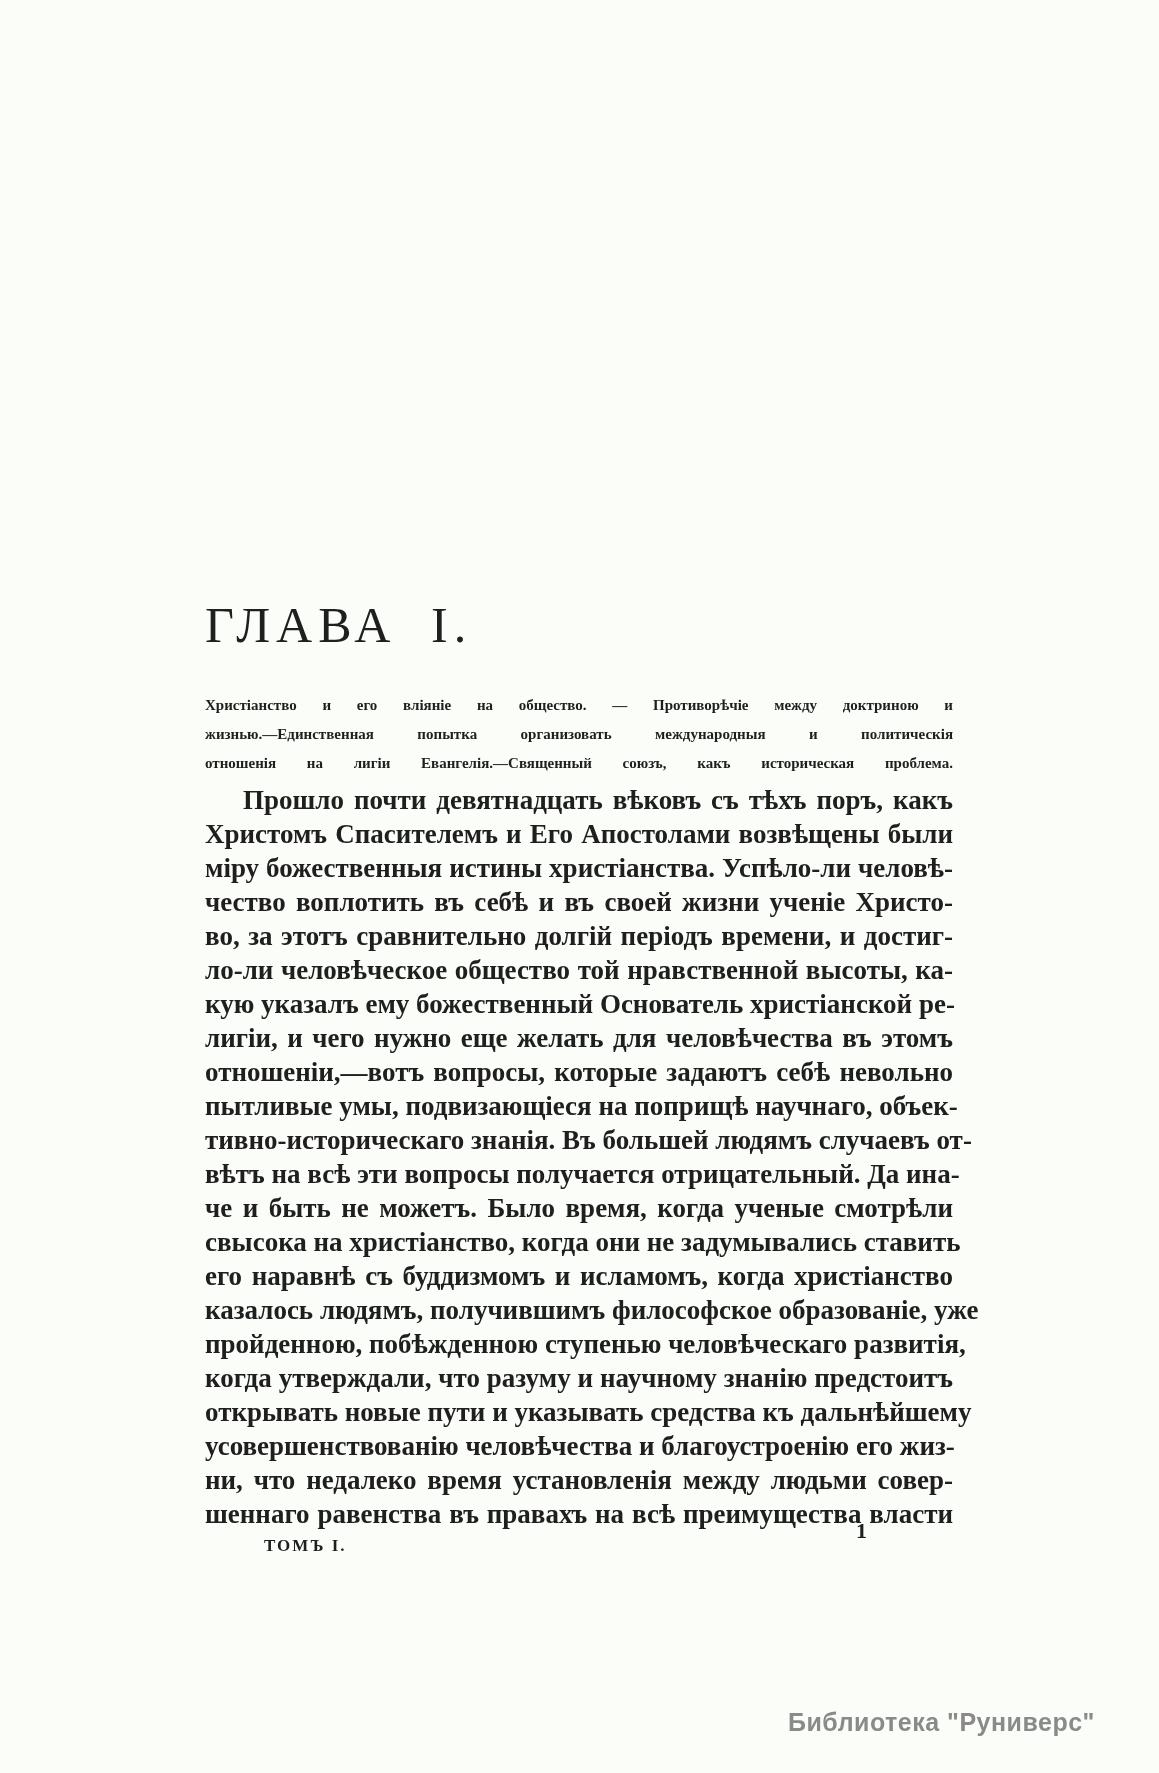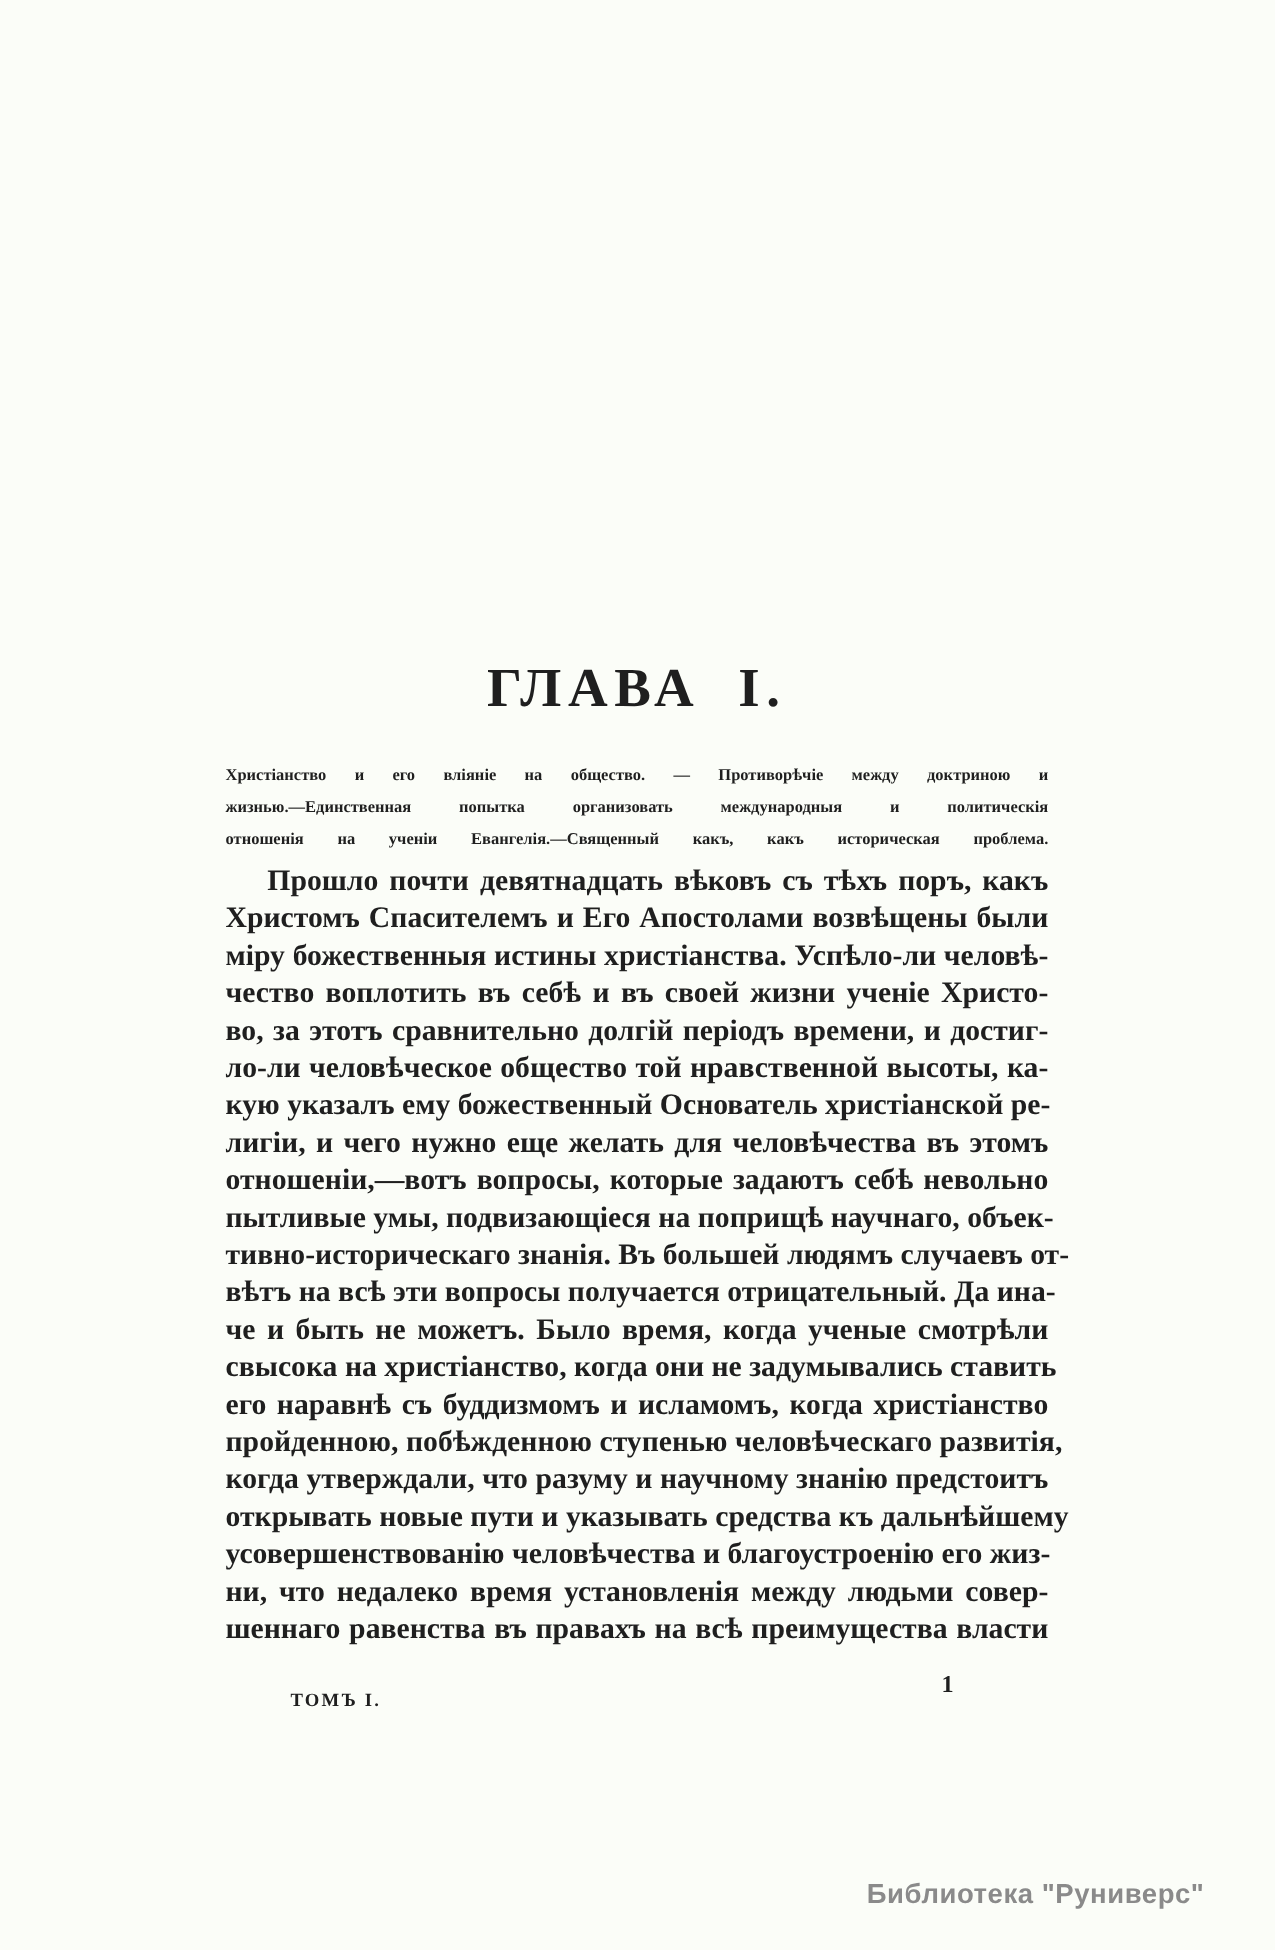--- a/index.html
+++ b/index.html
@@ -15,23 +15,23 @@
     font-family: "Liberation Serif", "DejaVu Serif", serif;
     color: #1f1f1f;
     overflow: hidden;
   }
   .chapter-title {
     position: absolute;
     top: 598px;
     left: 205px;
     width: 748px;
     margin: 0;
-    text-align: center;
+    text-align: left;
     font-size: 50px;
-    font-weight: 700;
+    font-weight: 400;
     letter-spacing: 6px;
     word-spacing: 16px;
     line-height: 1.1;
   }
   .summary {
     position: absolute;
     top: 691px;
     left: 205px;
     width: 748px;
     font-size: 15px;
@@ -90,39 +90,40 @@
 </head>
 <body>
 
 <div class="page">
 
   <h1 class="chapter-title">ГЛАВА I.</h1>
 
   <div class="summary">
     <div class="s-line">Христіанство и его вліяніе на общество. — Противорѣчіе между доктриною и</div>
     <div class="s-line">жизнью.—Единственная попытка организовать международныя и политическія</div>
-    <div class="s-line">отношенія на ученіи Евангелія.—Священный какъ, какъ историческая проблема.</div>
+    <div class="s-line">отношенія на лигіи Евангелія.—Священный союзъ, какъ историческая проблема.</div>
   </div>
 
   <div class="body-text">
     <div class="b-line indent">Прошло почти девятнадцать вѣковъ съ тѣхъ поръ, какъ</div>
     <div class="b-line">Христомъ Спасителемъ и Его Апостолами возвѣщены были</div>
     <div class="b-line">міру божественныя истины христіанства. Успѣло-ли человѣ-</div>
     <div class="b-line">чество воплотить въ себѣ и въ своей жизни ученіе Христо-</div>
     <div class="b-line">во, за этотъ сравнительно долгій періодъ времени, и достиг-</div>
     <div class="b-line">ло-ли человѣческое общество той нравственной высоты, ка-</div>
     <div class="b-line">кую указалъ ему божественный Основатель христіанской ре-</div>
     <div class="b-line">лигіи, и чего нужно еще желать для человѣчества въ этомъ</div>
     <div class="b-line">отношеніи,—вотъ вопросы, которые задаютъ себѣ невольно</div>
     <div class="b-line">пытливые умы, подвизающіеся на поприщѣ научнаго, объек-</div>
     <div class="b-line">тивно-историческаго знанія. Въ большей людямъ случаевъ от-</div>
     <div class="b-line">вѣтъ на всѣ эти вопросы получается отрицательный. Да ина-</div>
     <div class="b-line">че и быть не можетъ. Было время, когда ученые смотрѣли</div>
     <div class="b-line">свысока на христіанство, когда они не задумывались ставить</div>
     <div class="b-line">его наравнѣ съ буддизмомъ и исламомъ, когда христіанство</div>
+    <div class="b-line">казалось людямъ, получившимъ философское образованіе, уже</div>
     <div class="b-line">пройденною, побѣжденною ступенью человѣческаго развитія,</div>
     <div class="b-line">когда утверждали, что разуму и научному знанію предстоитъ</div>
     <div class="b-line">открывать новые пути и указывать средства къ дальнѣйшему</div>
     <div class="b-line">усовершенствованію человѣчества и благоустроенію его жиз-</div>
     <div class="b-line">ни, что недалеко время установленія между людьми совер-</div>
     <div class="b-line">шеннаго равенства въ правахъ на всѣ преимущества власти</div>
   </div>
 
   <div class="footer-volume">томъ I.</div>
 

